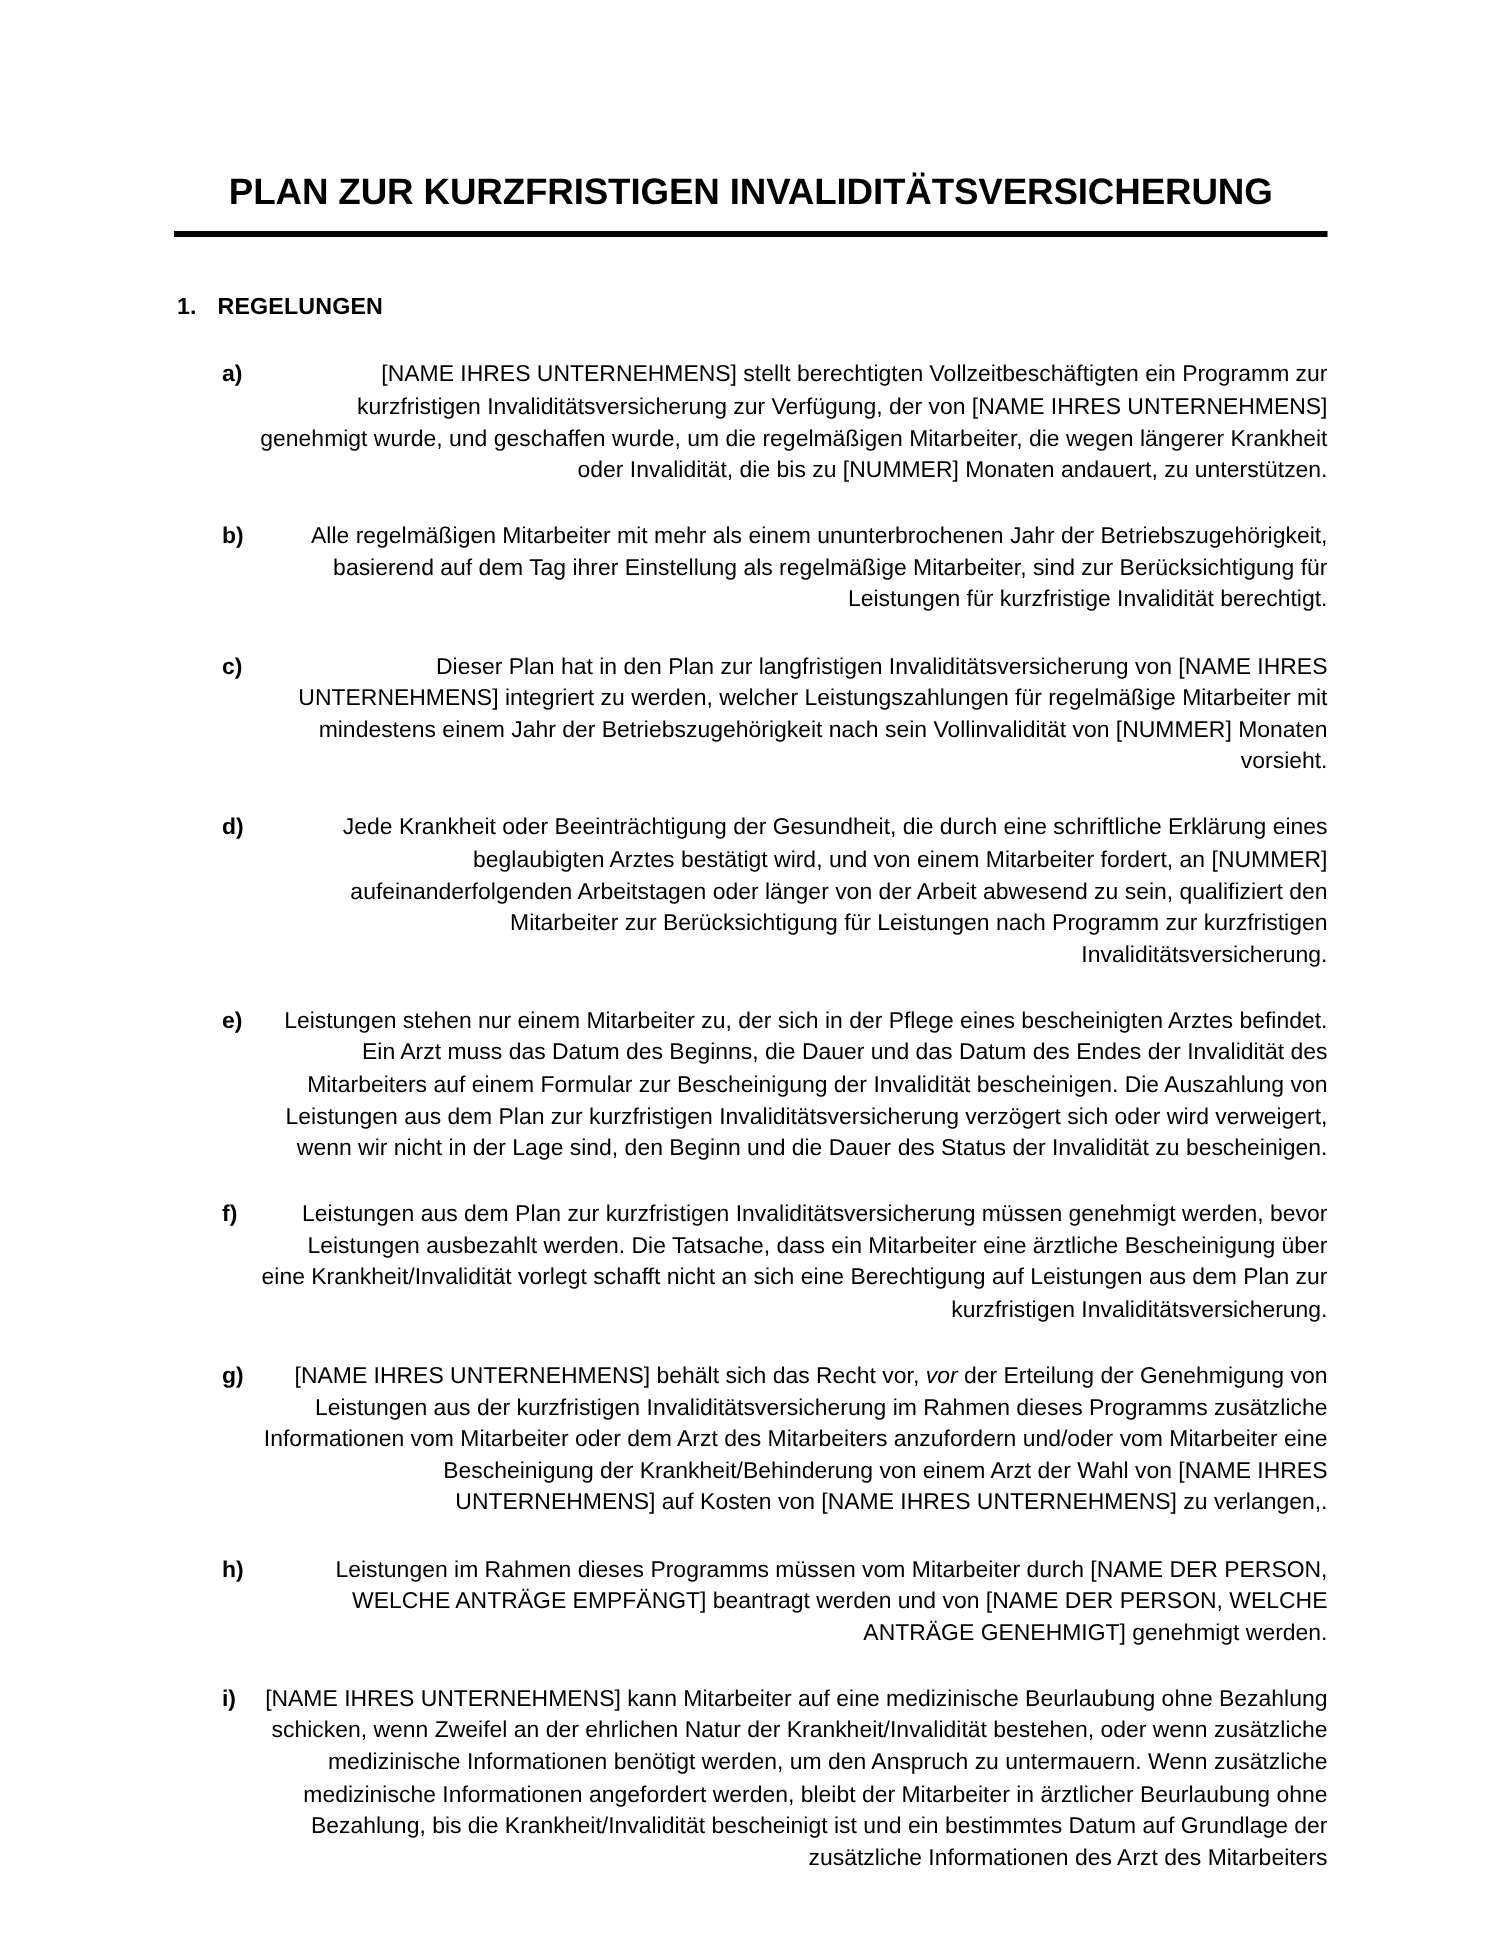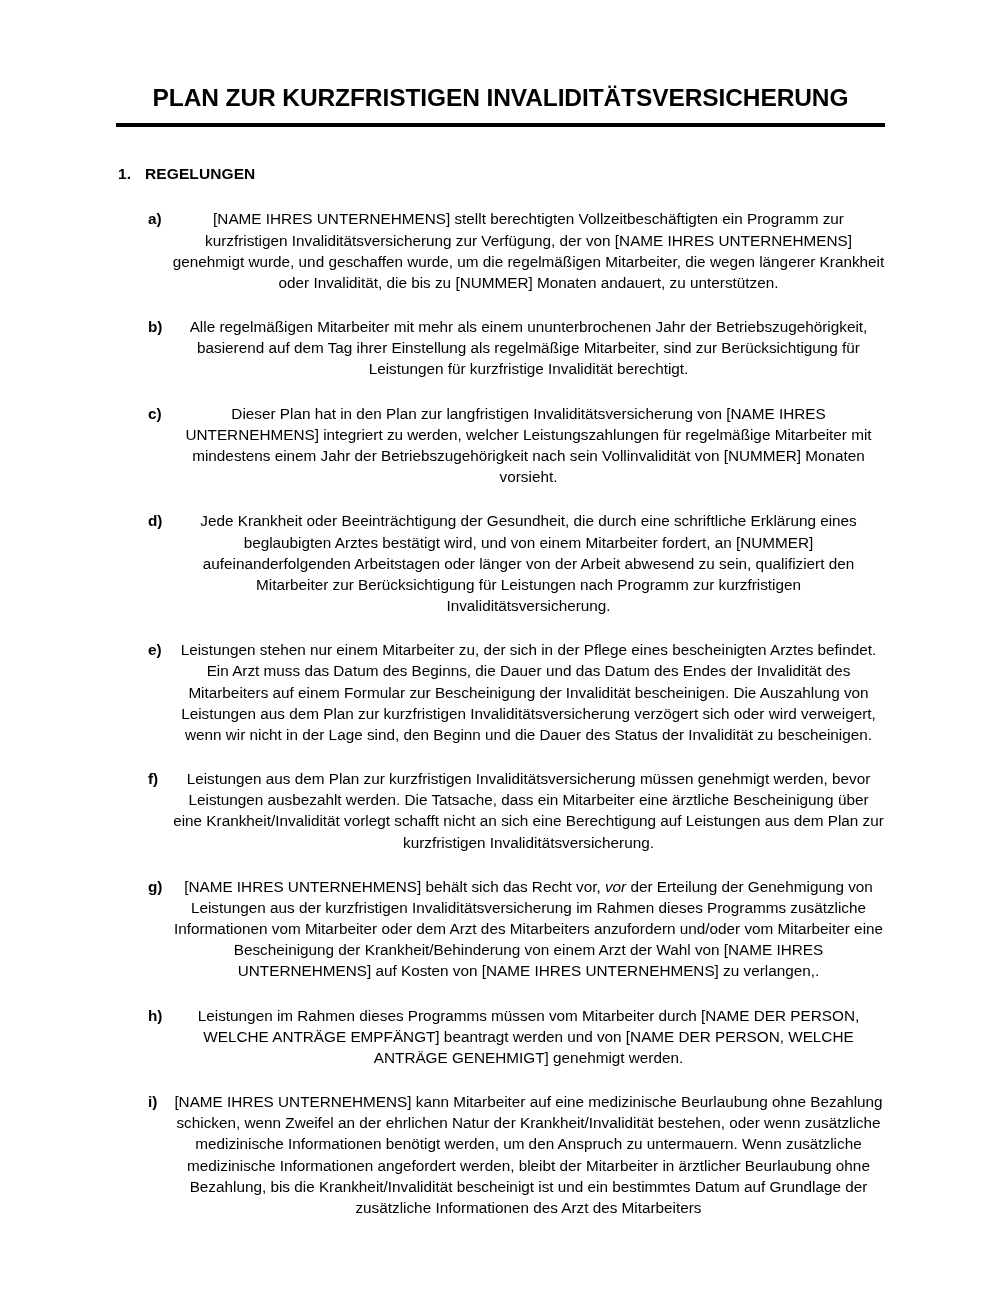--- a/index.html
+++ b/index.html
@@ -13,21 +13,21 @@
     font-family: "Liberation Sans", sans-serif;
     color: #000000;
     -webkit-font-smoothing: antialiased;
   }
   .page {
     position: relative;
     width: 1000px;
     height: 1290px;
     background: #ffffff;
     box-sizing: border-box;
-    padding: 84px 115px 0 116px;
+    padding: 115px 115px 0 116px;
   }
   .doc-title {
     font-size: 24.5px;
     font-weight: bold;
     text-align: center;
     letter-spacing: -0.1px;
     line-height: 1.12;
     margin: 0;
     padding: 0 0 3px 0;
     white-space: nowrap;
@@ -77,21 +77,21 @@
     flex: 0 0 24px;
     width: 24px;
     font-weight: bold;
     text-align: left;
     padding-left: 32px;
     box-sizing: content-box;
   }
   .clause-body {
     flex: 1 1 auto;
     padding-left: 0;
-    text-align: center;
+    text-align: right;
     max-width: 713px;
   }
   .clause-body em {
   }
 </style>
 </head>
 <body>
 
 <div class="page">
 

